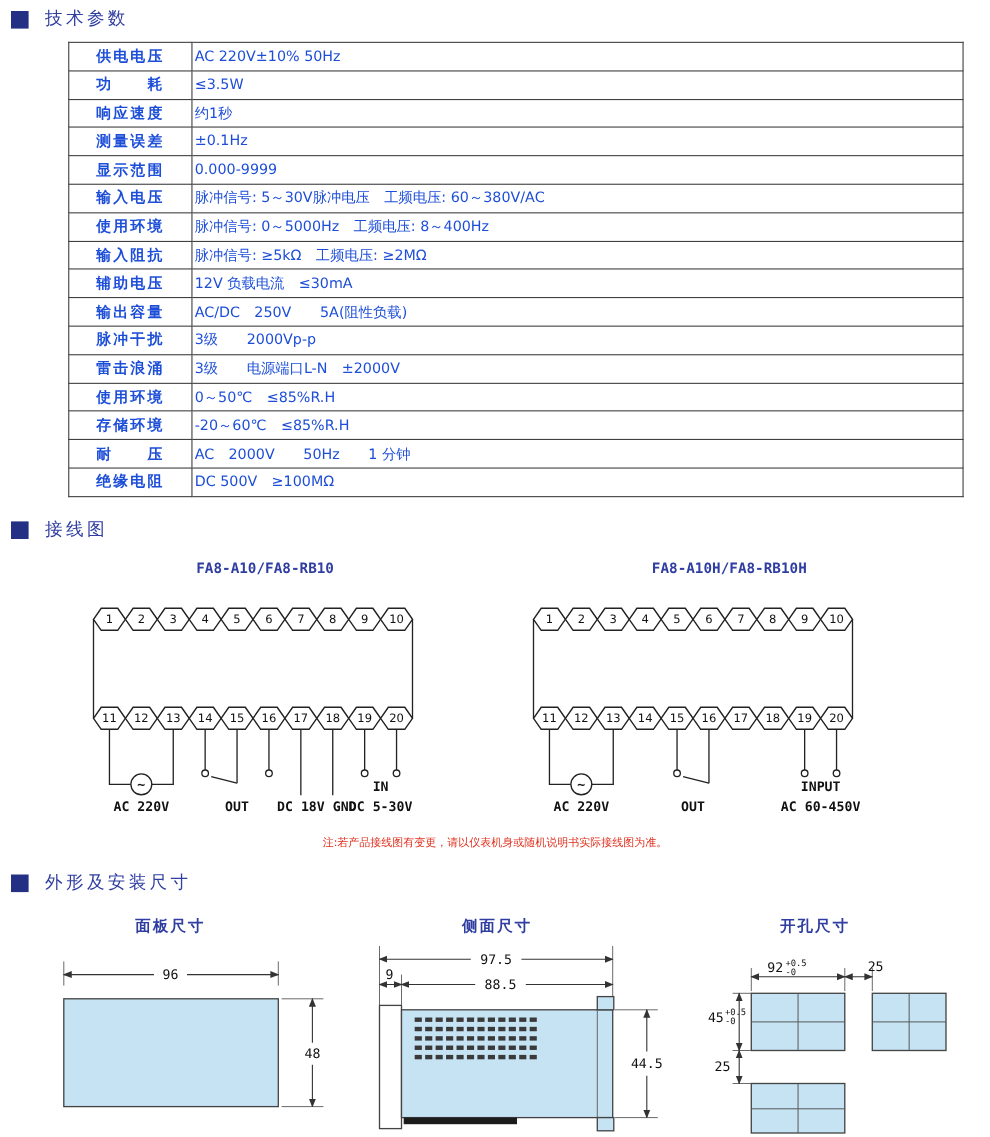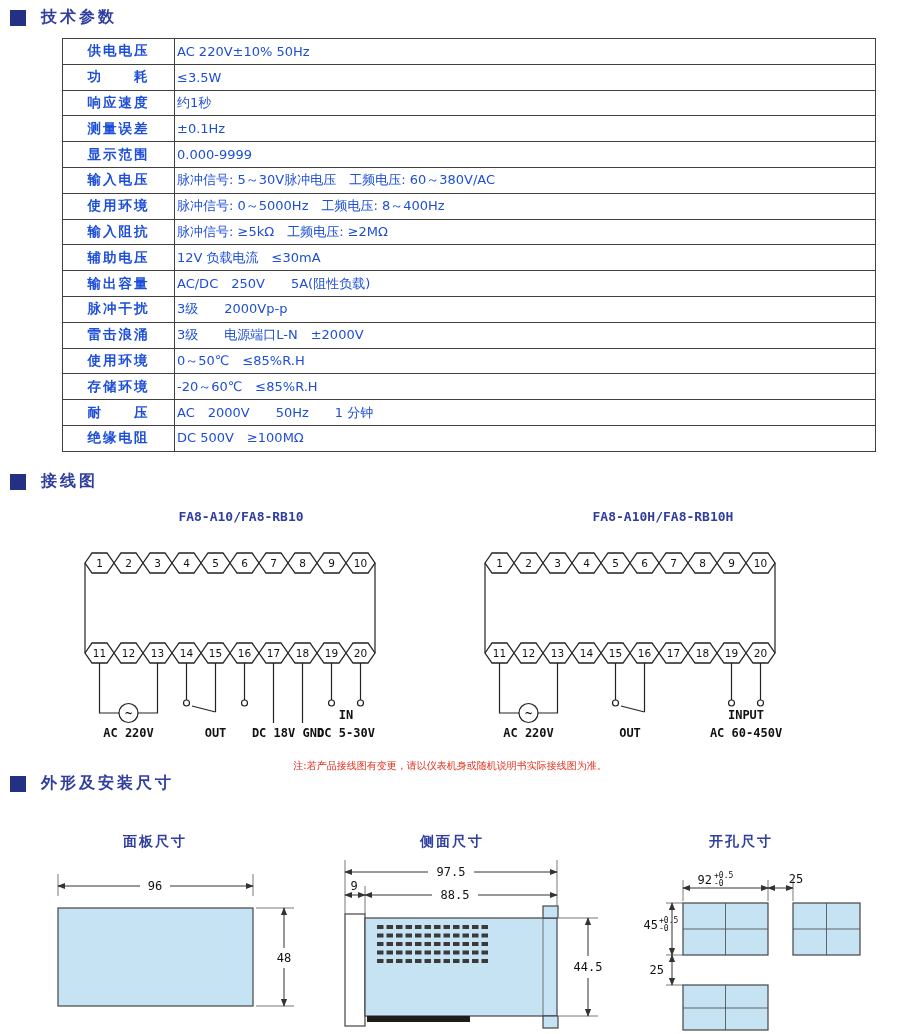--- a/index.html
+++ b/index.html
@@ -2,21 +2,21 @@
 <html><head>
 <meta charset="utf-8">
 <style>
   *{margin:0;padding:0;box-sizing:border-box}
   html,body{background:#fff}
   body{width:900px;height:1034px;position:relative;font-family:"DejaVu Sans",sans-serif}
   .page{position:absolute;left:0;top:0;width:900px;height:1034px;background:#fff;overflow:hidden}
   .abs{position:absolute}
   .sec-head{position:absolute;left:10px;display:flex;align-items:center;gap:15px}
   .sq{width:16px;height:16px;background:#243083;display:inline-block;flex:0 0 auto}
-  .sec-title{color:#2f3ea0;font-size:16px;font-weight:bold;letter-spacing:3px}
+  .sec-title{color:#2f3ea0;font-size:16px;font-weight:normal;letter-spacing:3px}
   .tech-table{position:absolute;left:62px;top:38px;width:814px;border-collapse:collapse;table-layout:fixed}
   .tech-table td{border:1px solid #404040;height:25.8px;font-size:13px;color:#1d4ed8;vertical-align:middle}
   .tech-table td.lab{width:112px;text-align:center;font-weight:bold;letter-spacing:2px;font-size:13.5px}
   .tech-table td.val{padding-left:2px}
   svg text{font-family:"DejaVu Sans Mono",monospace}
   .dia-title{fill:#2f3ea0;font-weight:bold;font-size:13px;text-anchor:middle}
   .hex{fill:#fff;stroke:#222;stroke-width:1.3}
   .hexnum{font-size:10.5px;text-anchor:middle;fill:#111;font-family:"DejaVu Sans",sans-serif}
   .wire{stroke:#222;stroke-width:1.2;fill:none}
   .node{fill:#fff;stroke:#222;stroke-width:1.2}
@@ -264,21 +264,21 @@
         <line class="wire" x1="760.5" y1="163" x2="760.5" y2="200"></line>
         <circle class="node" cx="760.5" cy="203" r="3"></circle>
         <text class="lbl" x="746" y="219">INPUT</text>
         <text class="lbl" x="746" y="237">AC 60-450V</text>
       </g>
     </g>
   </svg>
 
   <div class="note">注:若产品接线图有变更，请以仪表机身或随机说明书实际接线图为准。</div>
 
-  <div class="sec-head" style="top:773px">
+  <div class="sec-head" style="top:792px">
     <span class="sq"></span>
     <span class="sec-title">外形及安装尺寸</span>
   </div>
 
   <svg class="abs" style="left:0;top:828px" width="900" height="206" viewBox="0 0 900 206">
     <defs>
       <marker id="arr" viewBox="0 0 10 10" refX="9" refY="5" markerWidth="8" markerHeight="8" orient="auto-start-reverse">
         <path d="M0,1 L10,5 L0,9 z" fill="#333"></path>
       </marker>
     </defs>

